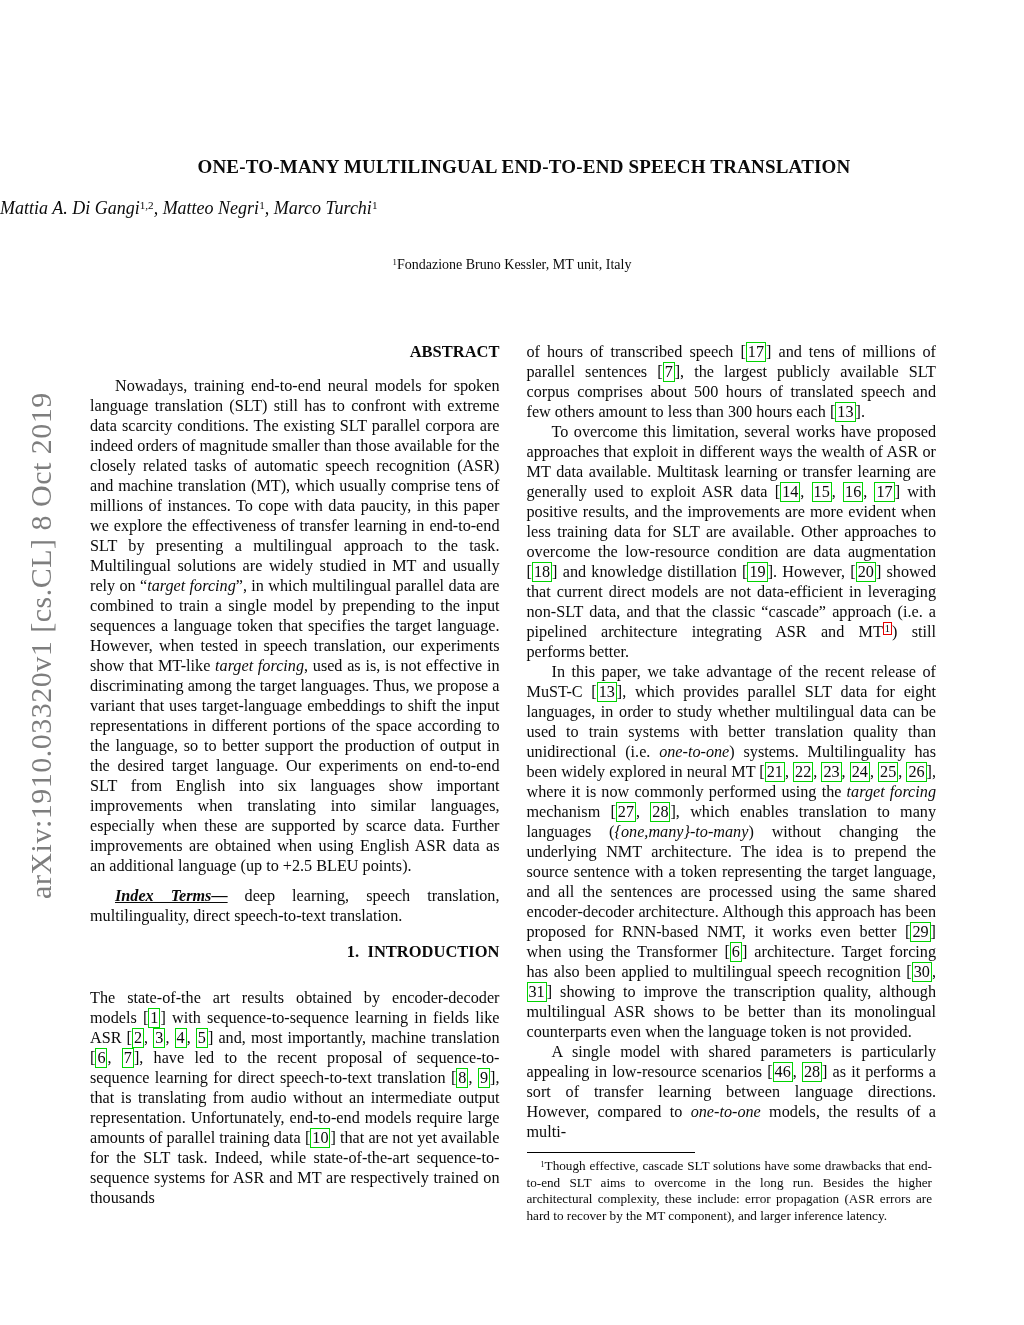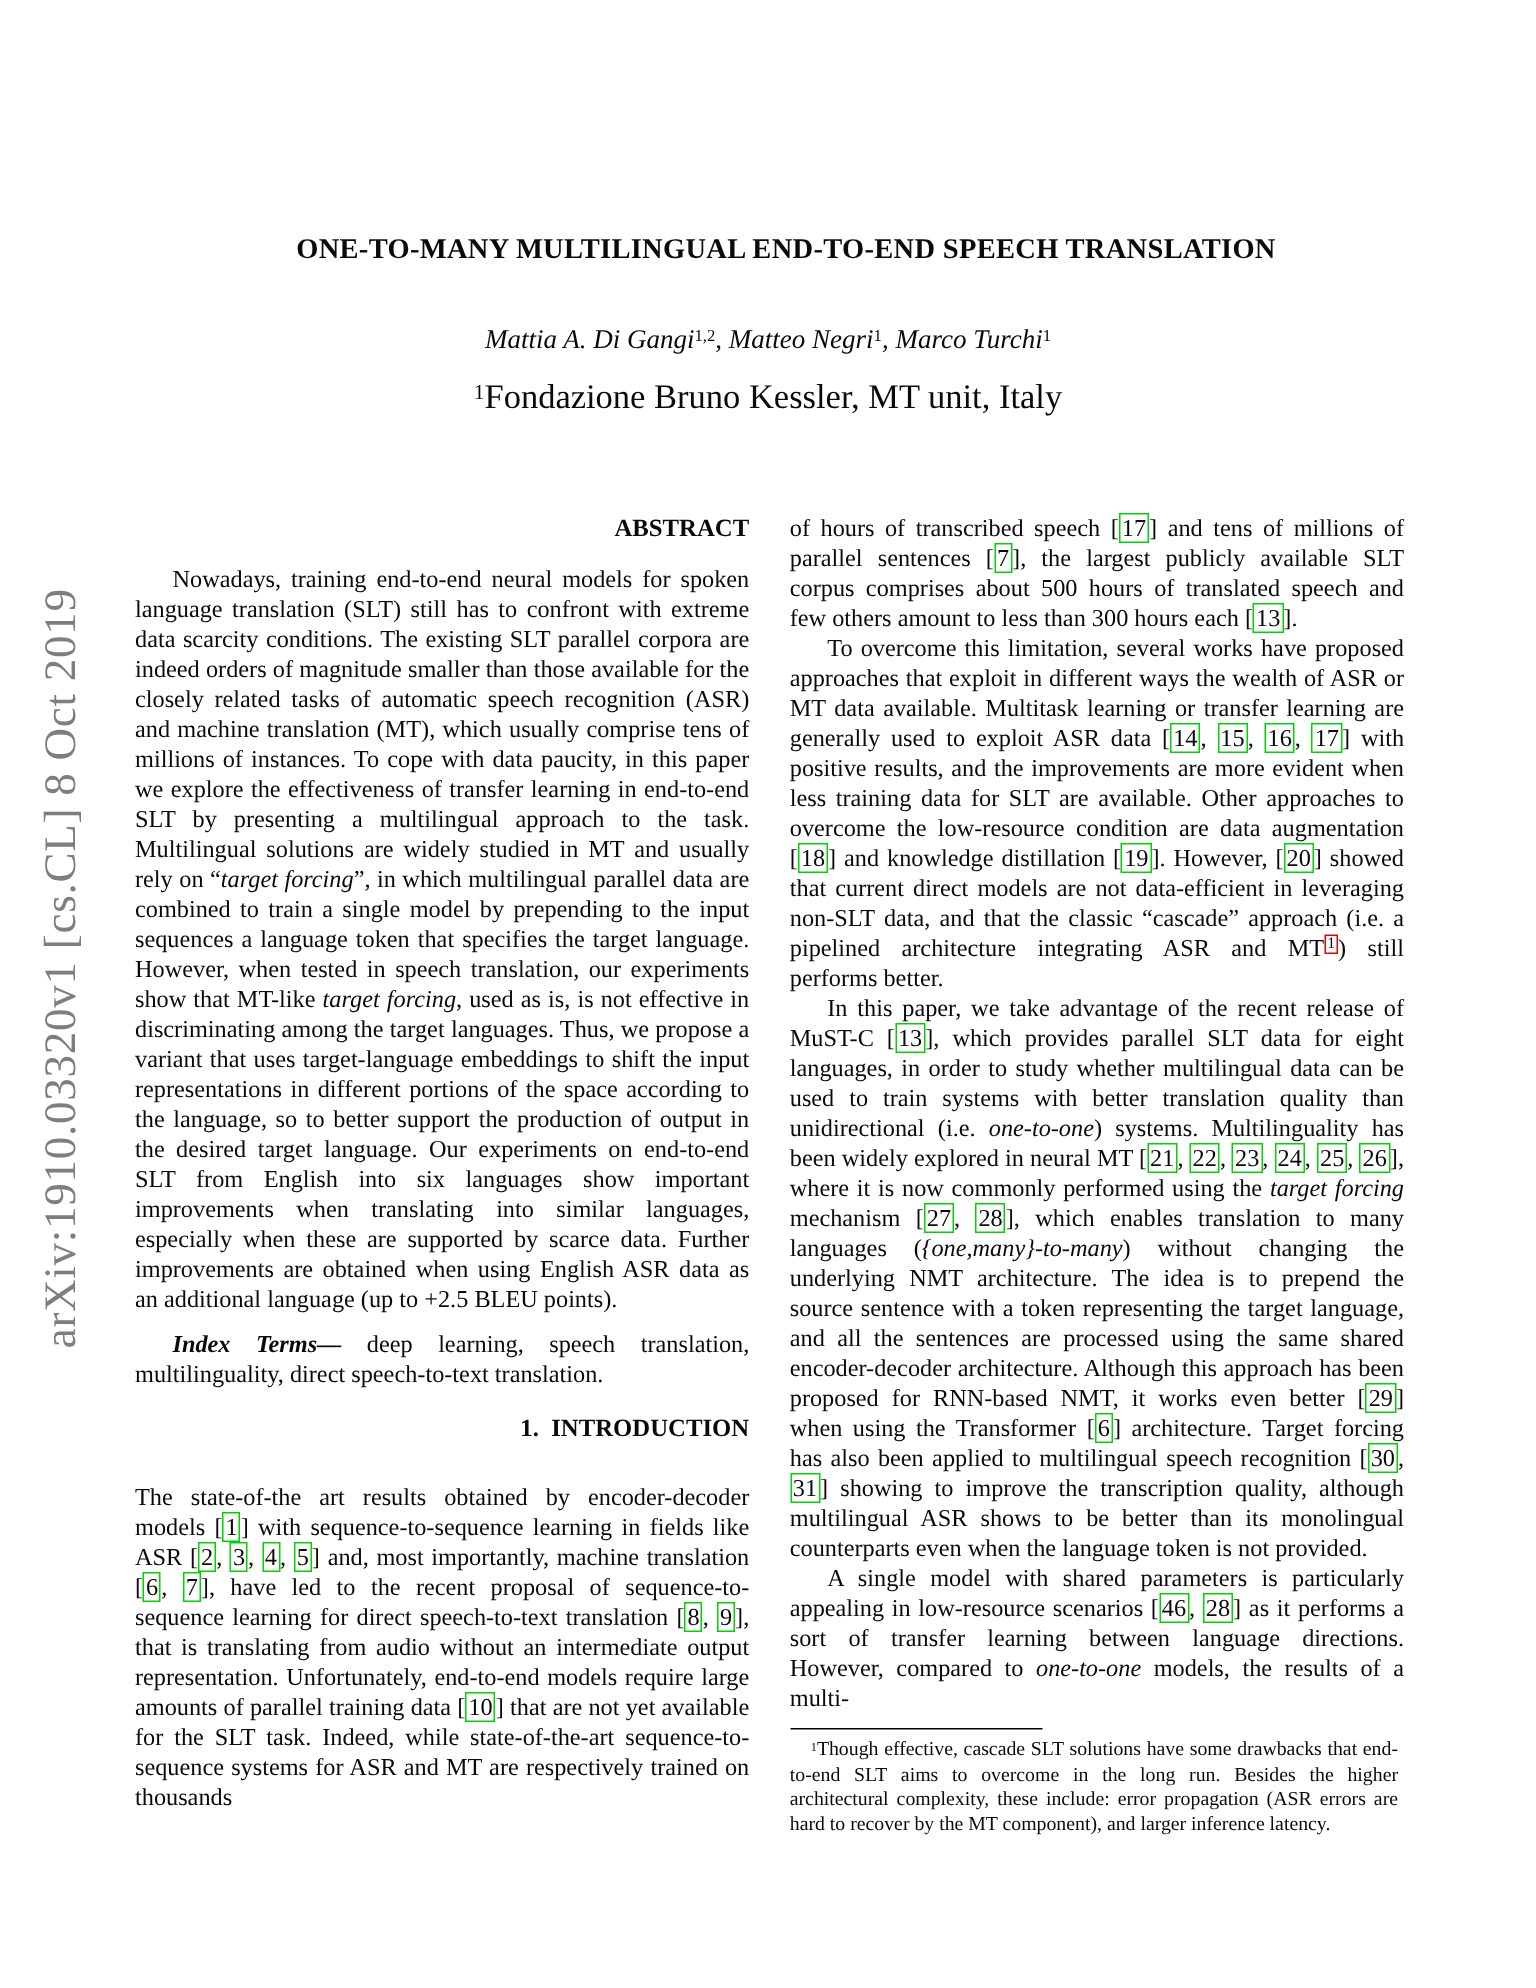--- a/index.html
+++ b/index.html
@@ -38,34 +38,33 @@
     left: 0;
     width: 100%;
     text-align: center;
     font-weight: bold;
     font-size: 19px;
     letter-spacing: 0.2px;
     padding-left: 12px;
   }
   .authors {
     position: absolute;
-    top: 216px;
+    top: 198px;
     left: 0;
     width: 100%;
-    text-align: center;
     font-size: 18px;
   }
   .authors .seg-i { font-style: italic; }
   .affils {
     position: absolute;
     top: 251px;
     left: 0;
     width: 100%;
     text-align: center;
-    font-size: 23px;
+    font-size: 14px;
     line-height: 28px;
   }
   .columns {
     position: absolute;
     top: 342px;
     left: 90px;
     width: 846px;
     display: flex;
     gap: 27px;
   }
@@ -80,21 +79,21 @@
     font-weight: bold;
     font-size: 16.5px;
     line-height: 20px;
   }
   .col-heading.abstract { margin-bottom: 14px; }
   .col-heading.section { margin: 16px 0 26px 0; }
   p.para { margin: 0; }
   p.para.indent { text-indent: 25px; }
   p.para.terms { margin-top: 10px; }
   .seg-i { font-style: italic; }
-  .seg-bi { font-style: italic; font-weight: bold; }
+  .seg-bi { font-style: italic; font-weight: bold; text-decoration: underline; }
   .seg-sup {
     font-size: 62%;
     position: relative;
     top: -0.42em;
     line-height: 0;
   }
   .seg-c {
     border: 1px solid var(--cite-green);
     padding: 0 1px;
     line-height: 0;

